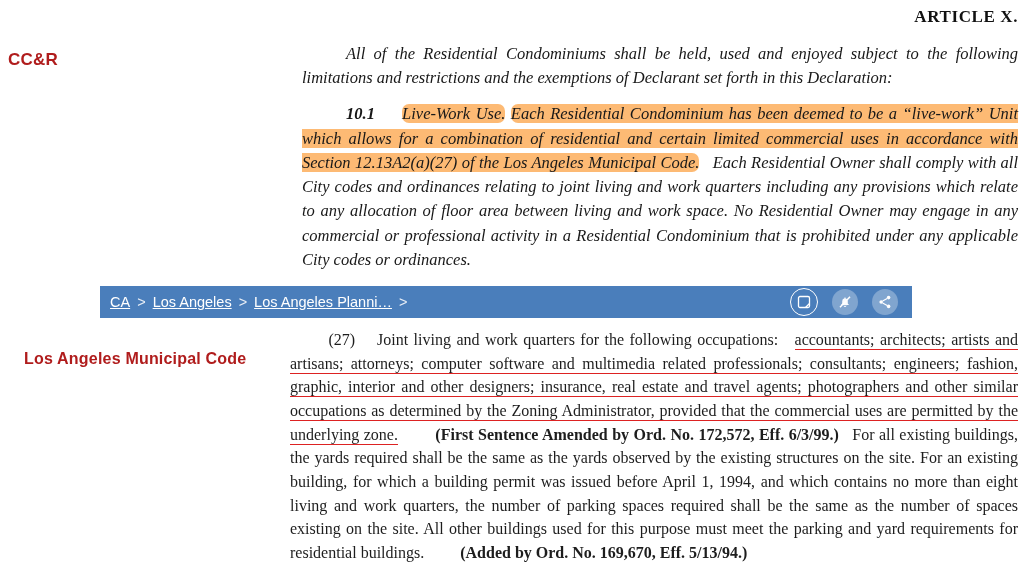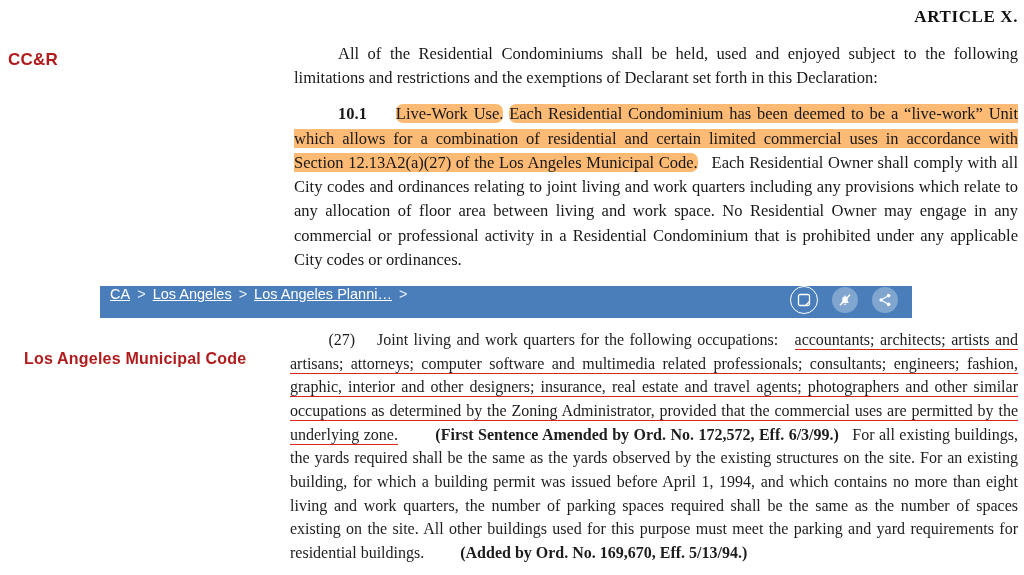--- a/index.html
+++ b/index.html
@@ -46,39 +46,39 @@
   }
   .ccr-title .line2 { display: block; }
 
   .ccr-body {
     margin-top: 13px;
     font-size: 16.5px;
     line-height: 1.47;
     text-align: justify;
     color: #181818;
   }
-  .ccr-body p { margin: 0 0 12px 4px; }
+  .ccr-body p { margin: 0 0 12px 12px; font-style: italic; }
   .ccr-body p.indent { text-indent: 44px; }
 
   .hl {
     background: #fdba74;
     border-radius: 7px;
   }
   .sec-num { font-weight: bold; }
 
   
   .crumb-bar {
     position: absolute;
     left: 100px;
     top: 286px;
     width: 812px;
     height: 32px;
     background: #4a7ebb;
     display: flex;
-    align-items: flex-start;
+    align-items: center;
     color: #ffffff;
     font-family: "Liberation Sans", sans-serif;
     font-size: 14.5px;
     box-sizing: border-box;
     padding: 0 8px 0 10px;
   }
   .crumb-link {
     color: #ffffff;
     text-decoration: underline;
     white-space: nowrap;

